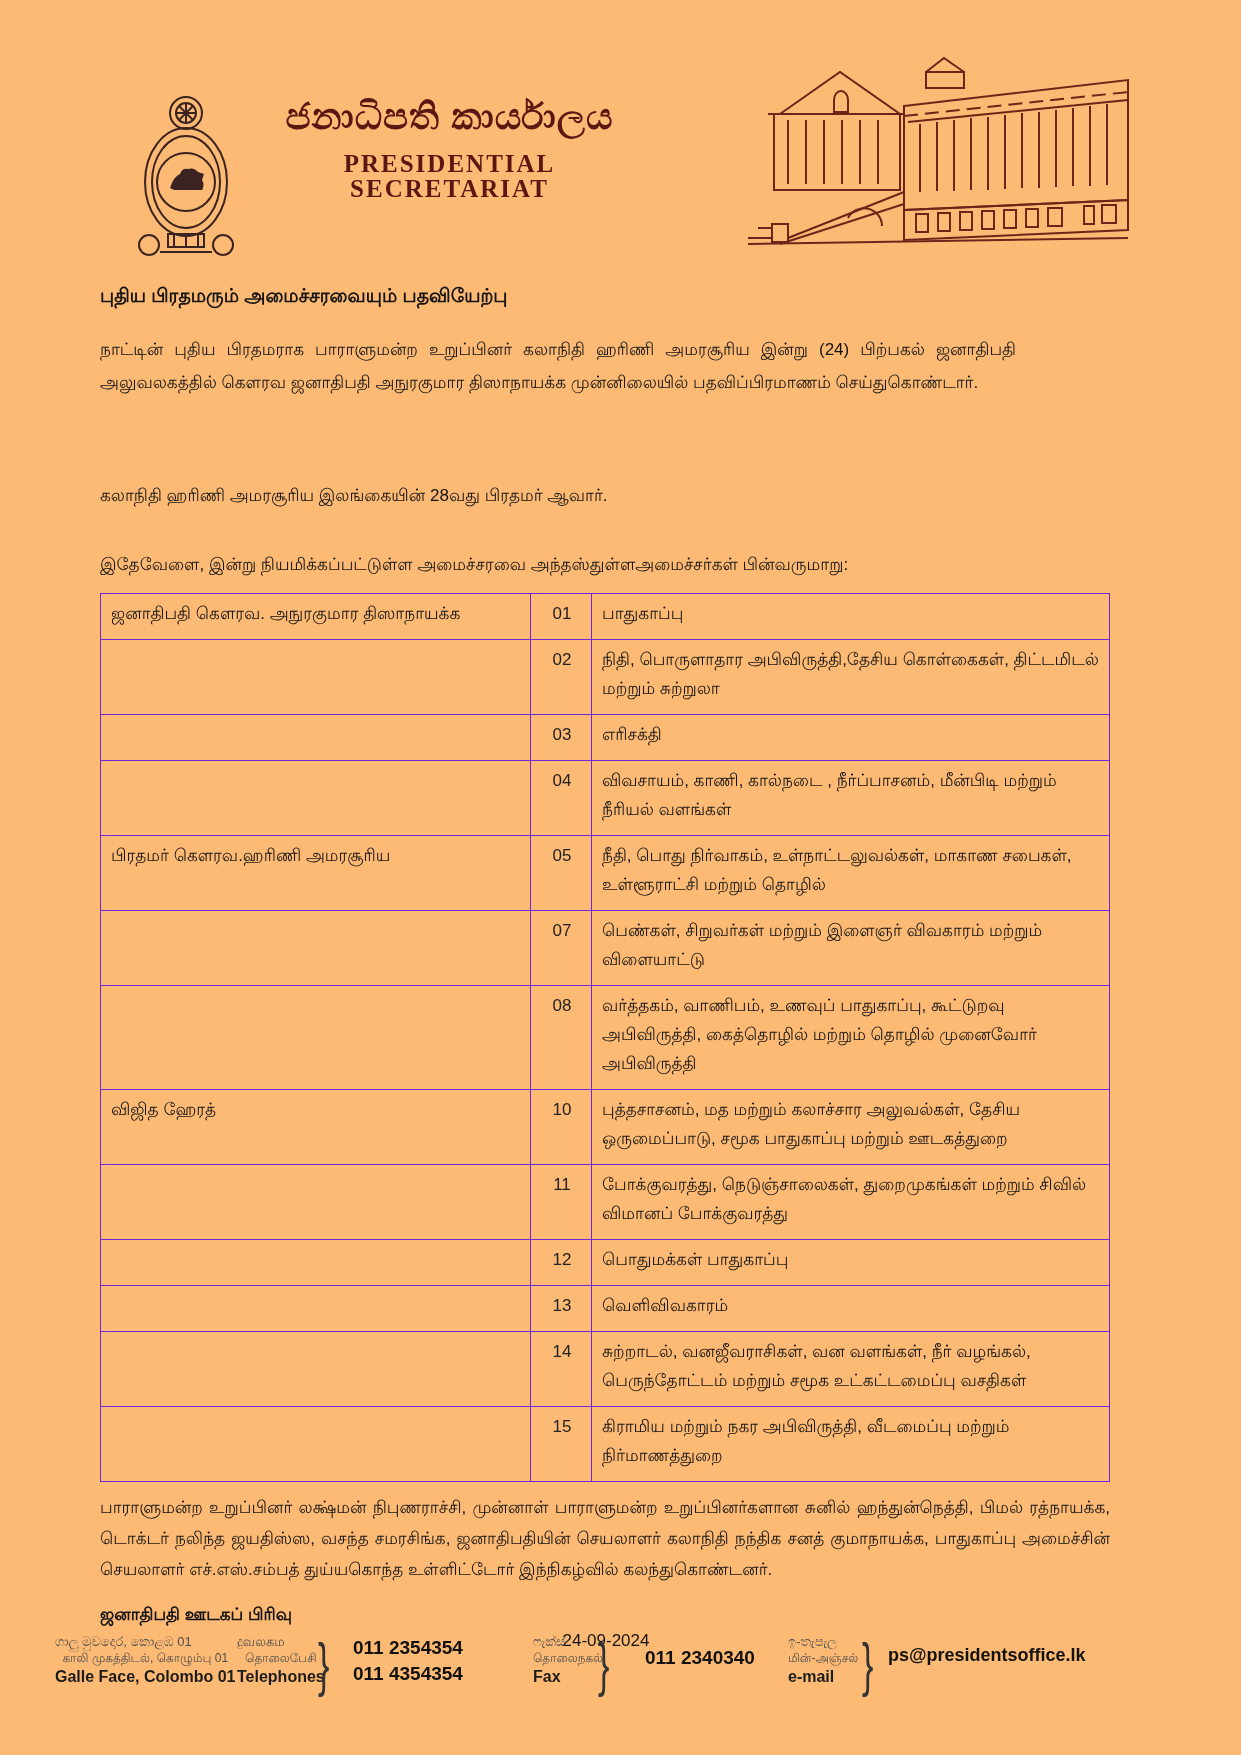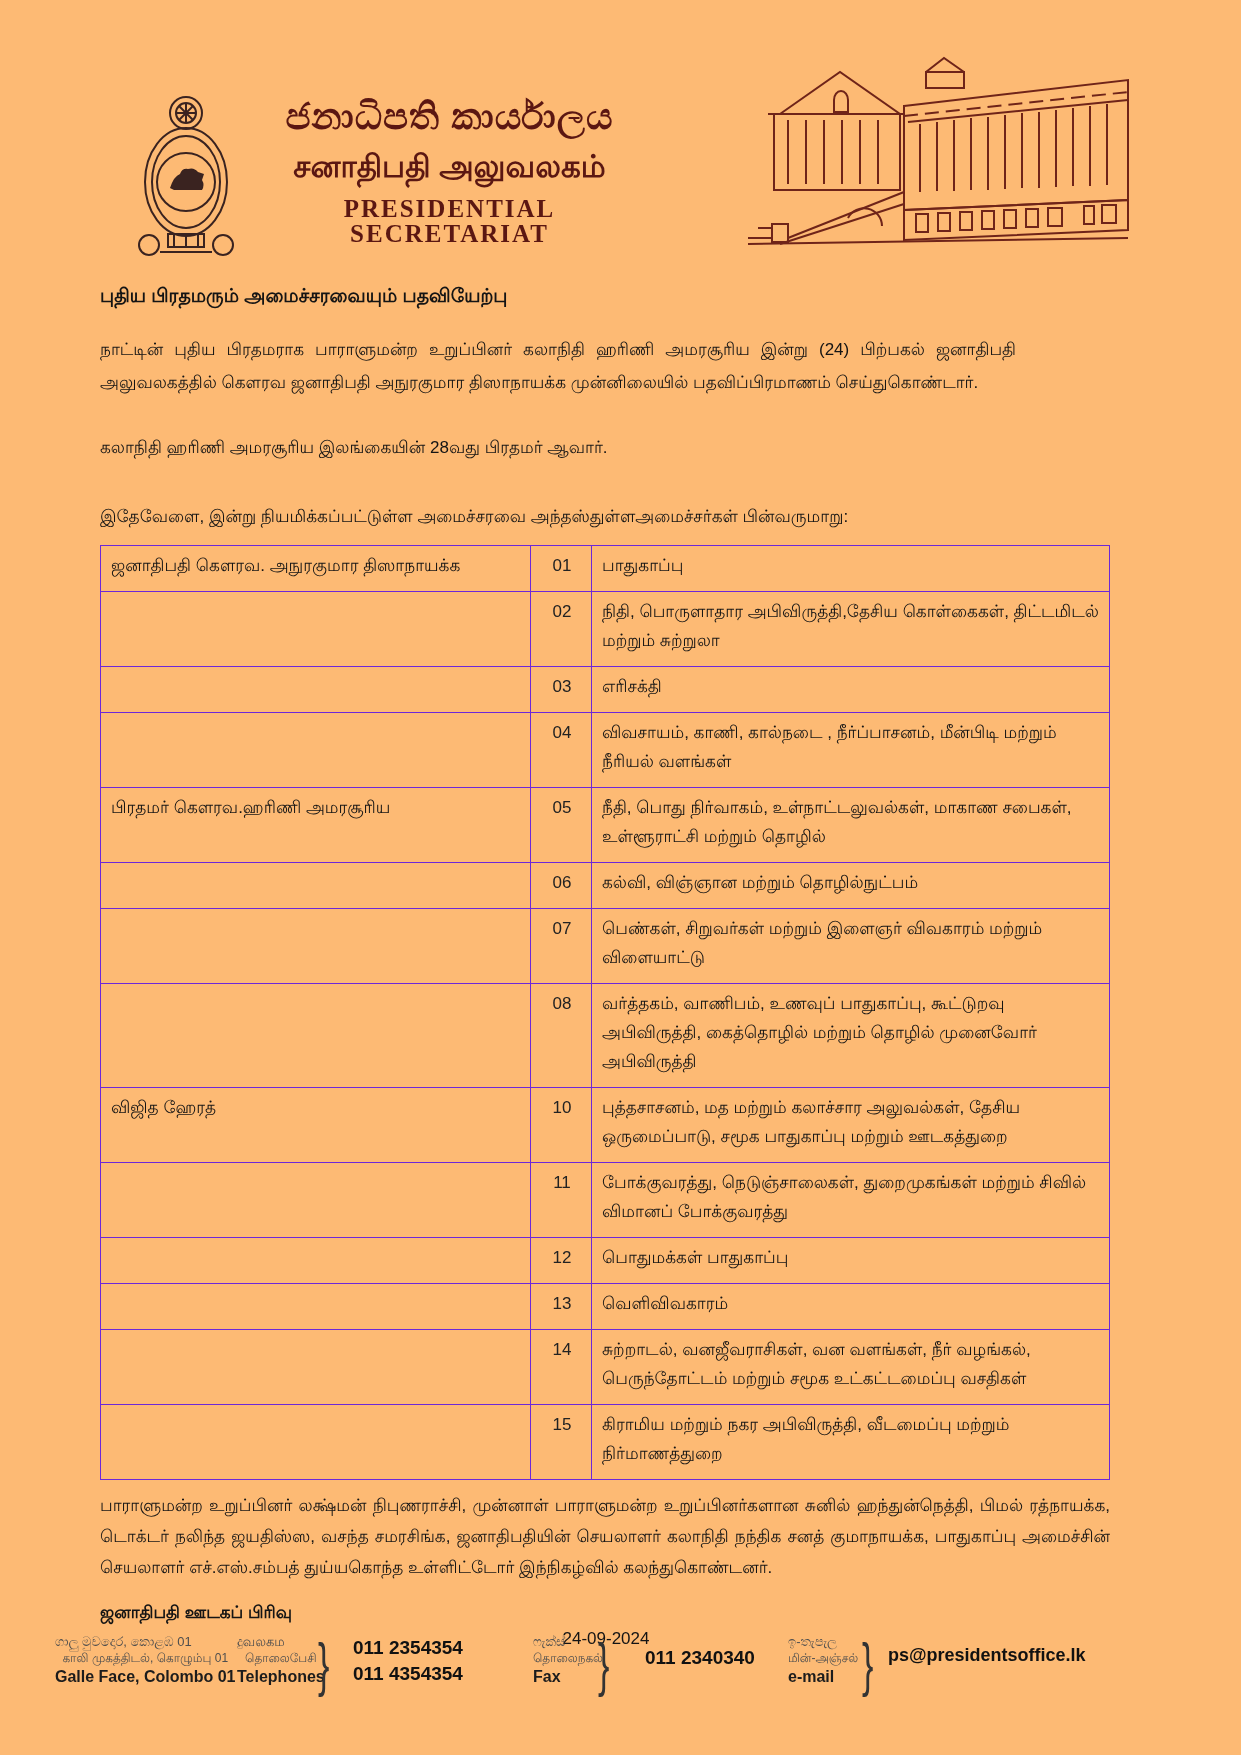--- a/index.html
+++ b/index.html
@@ -17,21 +17,21 @@
   .ht-sinhala { font-size:37px; font-weight:bold; margin-bottom:16px; letter-spacing:1px; }
   .ht-tamil   { font-size:31px; font-weight:bold; margin-bottom:14px; }
   .ht-english { font-size:25px; font-family:"Liberation Serif", serif; font-weight:bold; letter-spacing:2px; }
   .building { position:absolute; left:688px; top:52px; }
 
   
   .content { position:absolute; left:100px; top:283px; width:1012px; }
   .doc-heading { font-size:19px; font-weight:bold; margin:0; line-height:26px; }
   .para { font-size:17px; line-height:33px; margin:0; width:916px; }
   .p1 { margin-top:24px; text-align:justify; }
-  .p2 { margin-top:32px; }
+  .p2 { margin-top:80px; }
   .p3 { margin-top:36px; }
 
   table.ministers {
     margin-top:12px; width:1010px; border-collapse:collapse; table-layout:fixed;
   }
   table.ministers td {
     border:1px solid #6d28d9; vertical-align:top;
     font-size:17px; line-height:29px;
     padding:5px 8px 11px 10px;
   }
@@ -78,21 +78,20 @@
         <line x1="68" y1="142" x2="68" y2="155"></line>
         <circle cx="19" cy="153" r="10"></circle>
         <circle cx="93" cy="153" r="10"></circle>
         <line x1="30" y1="160" x2="82" y2="160"></line>
       </g>
     </svg>
   </div>
 
   <div class="header-titles">
     <div class="ht-sinhala">ජනාධිපති කාර්යාලය</div>
-    <div class="ht-tamil">சனாதிபதி அலுவலகம்</div>
     <div class="ht-english">PRESIDENTIAL  SECRETARIAT</div>
   </div>
 
   <div class="building">
     <svg width="452" height="205" viewBox="0 0 452 205">
       <g stroke="#6f2419" fill="none" stroke-width="2">
 
         <path d="M92 62 L152 20 L212 62 Z"></path>
         <path d="M146 48 a7 9 0 0 1 14 0 l0 12 l-14 0 z"></path>
         <line x1="80" y1="62" x2="216" y2="62"></line>
@@ -173,25 +172,20 @@
           <td class="c-no">04</td>
           <td class="c-portfolio">விவசாயம், காணி, கால்நடை , நீர்ப்பாசனம், மீன்பிடி மற்றும் நீரியல் வளங்கள்</td>
         </tr>
         <tr>
           <td class="c-minister">பிரதமர் கௌரவ.ஹரிணி அமரசூரிய</td>
           <td class="c-no">05</td>
           <td class="c-portfolio">நீதி, பொது நிர்வாகம், உள்நாட்டலுவல்கள், மாகாண சபைகள், உள்ளூராட்சி மற்றும் தொழில்</td>
         </tr>
         <tr>
           <td class="c-minister"></td>
-          <td class="c-no">06</td>
-          <td class="c-portfolio">கல்வி, விஞ்ஞான மற்றும் தொழில்நுட்பம்</td>
-        </tr>
-        <tr>
-          <td class="c-minister"></td>
           <td class="c-no">07</td>
           <td class="c-portfolio">பெண்கள், சிறுவர்கள் மற்றும் இளைஞர் விவகாரம் மற்றும் விளையாட்டு</td>
         </tr>
         <tr>
           <td class="c-minister"></td>
           <td class="c-no">08</td>
           <td class="c-portfolio">வர்த்தகம், வாணிபம், உணவுப் பாதுகாப்பு, கூட்டுறவு அபிவிருத்தி, கைத்தொழில் மற்றும் தொழில் முனைவோர் அபிவிருத்தி</td>
         </tr>
         <tr>
           <td class="c-minister">விஜித ஹேரத்</td>

